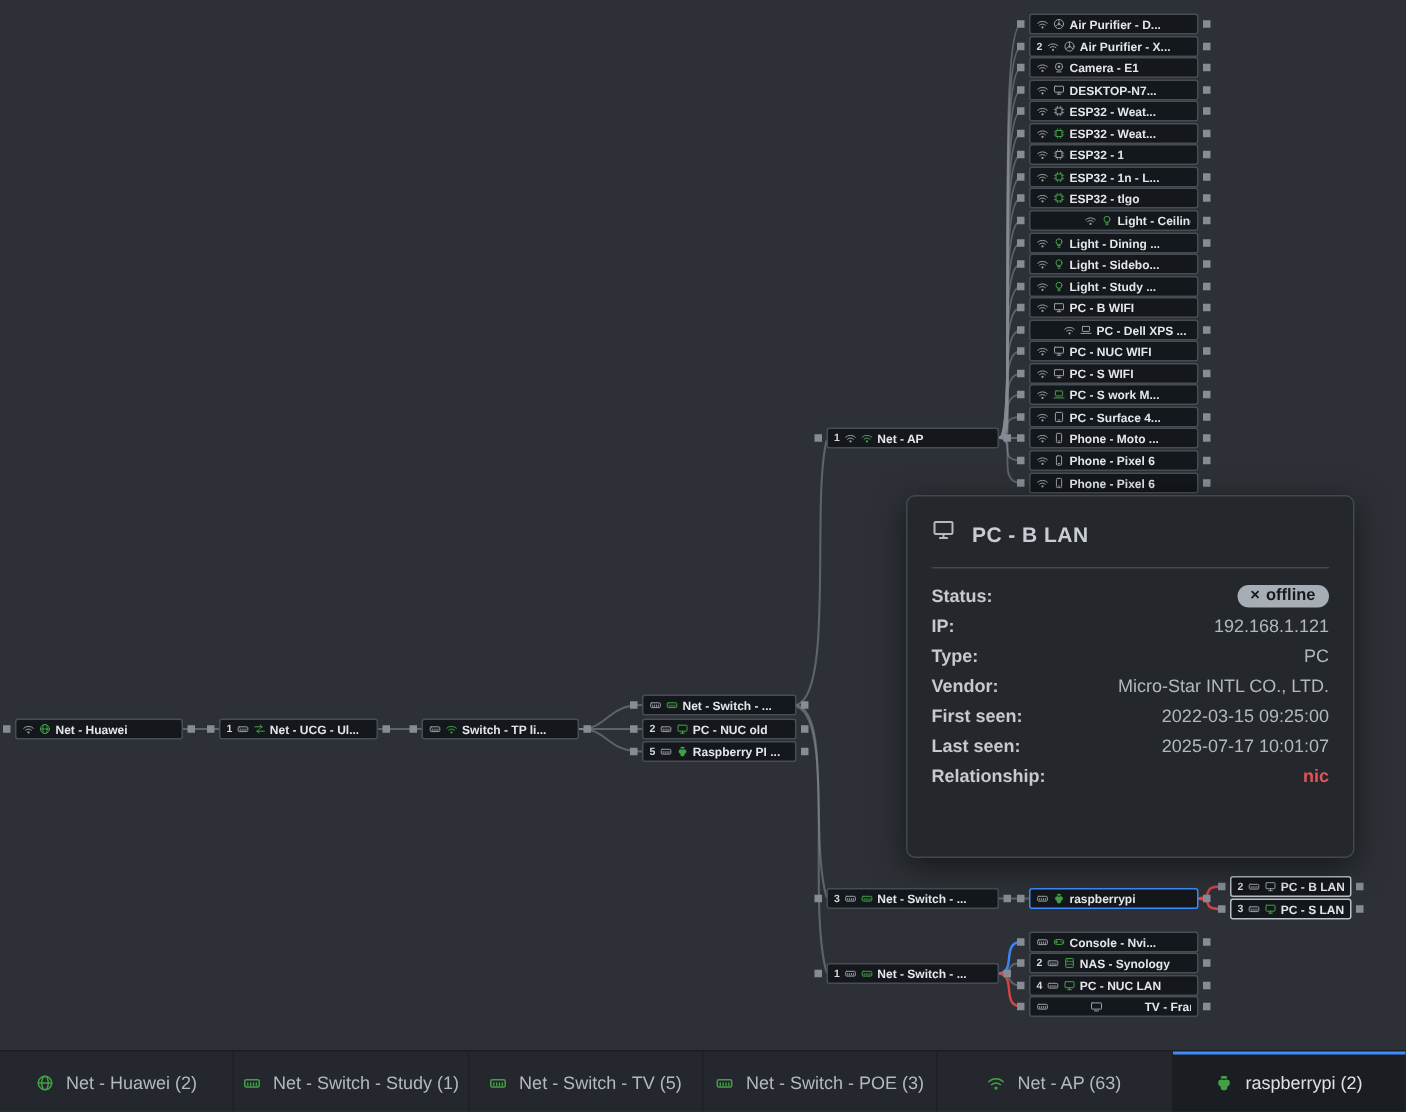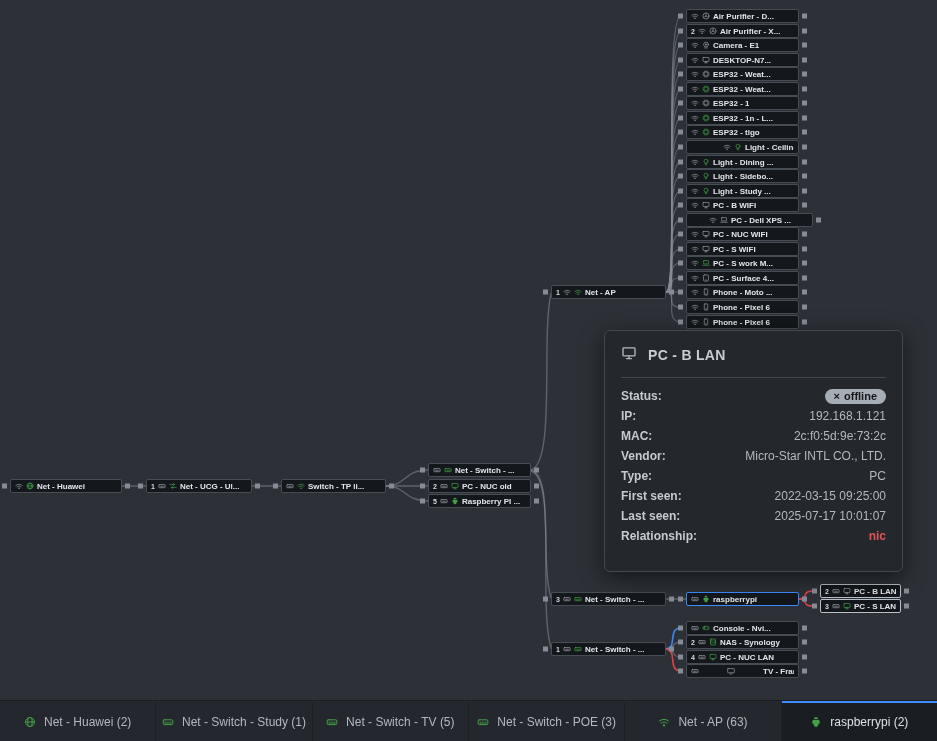--- a/index.html
+++ b/index.html
@@ -98,30 +98,26 @@
           <span class="status-pill">
             <span>×</span>
             <span>offline</span>
           </span>
         </div>
         <div class="prow">
           <span class="pl">IP:</span>
           <span class="pv">192.168.1.121</span>
         </div>
         <div class="prow">
-          <span class="pl">MAC:</span>
-          <span class="pv">2c:f0:5d:9e:73:2c</span>
+          <span class="pl">Type:</span>
+          <span class="pv">PC</span>
         </div>
         <div class="prow">
           <span class="pl">Vendor:</span>
           <span class="pv">Micro-Star INTL CO., LTD.</span>
-        </div>
-        <div class="prow">
-          <span class="pl">Type:</span>
-          <span class="pv">PC</span>
         </div>
         <div class="prow">
           <span class="pl">First seen:</span>
           <span class="pv">2022-03-15 09:25:00</span>
         </div>
         <div class="prow">
           <span class="pl">Last seen:</span>
           <span class="pv">2025-07-17 10:01:07</span>
         </div>
         <div class="prow">
@@ -508,21 +504,21 @@
         </svg>
       </span>
       <span class="icon" style="color:#9aa0a6">
         <svg width="8" height="8" viewBox="0 0 12 12" fill="none" stroke="currentColor" stroke-width="1" stroke-linecap="round">
           <rect x="1.5" y="2.2" width="9" height="6" rx="0.6"></rect>
           <path d="M4.2 10.2h3.6M6 8.2v2"></path>
         </svg>
       </span>
       <span class="lbl">PC - B WIFI</span>
     </div>
-    <div class="node" style="left: 686px; top: 213px; width: 127px; padding-left: 22px;">
+    <div class="node" style="left: 686px; top: 213px; width: 113px; padding-left: 22px;">
       <span class="port l"></span>
       <span class="port r"></span>
       <span class="icon" style="color:#9aa0a6">
         <svg width="8" height="8" viewBox="0 0 12 12" fill="none" stroke="currentColor" stroke-width="1" stroke-linecap="round">
           <path d="M1.2 5.2a6.8 6.8 0 0 1 9.6 0"></path>
           <path d="M3 7.2a4.2 4.2 0 0 1 6 0"></path>
           <circle cx="6" cy="9.4" r="1.1" fill="currentColor" stroke="none"></circle>
         </svg>
       </span>
       <span class="icon" style="color:#9aa0a6">

